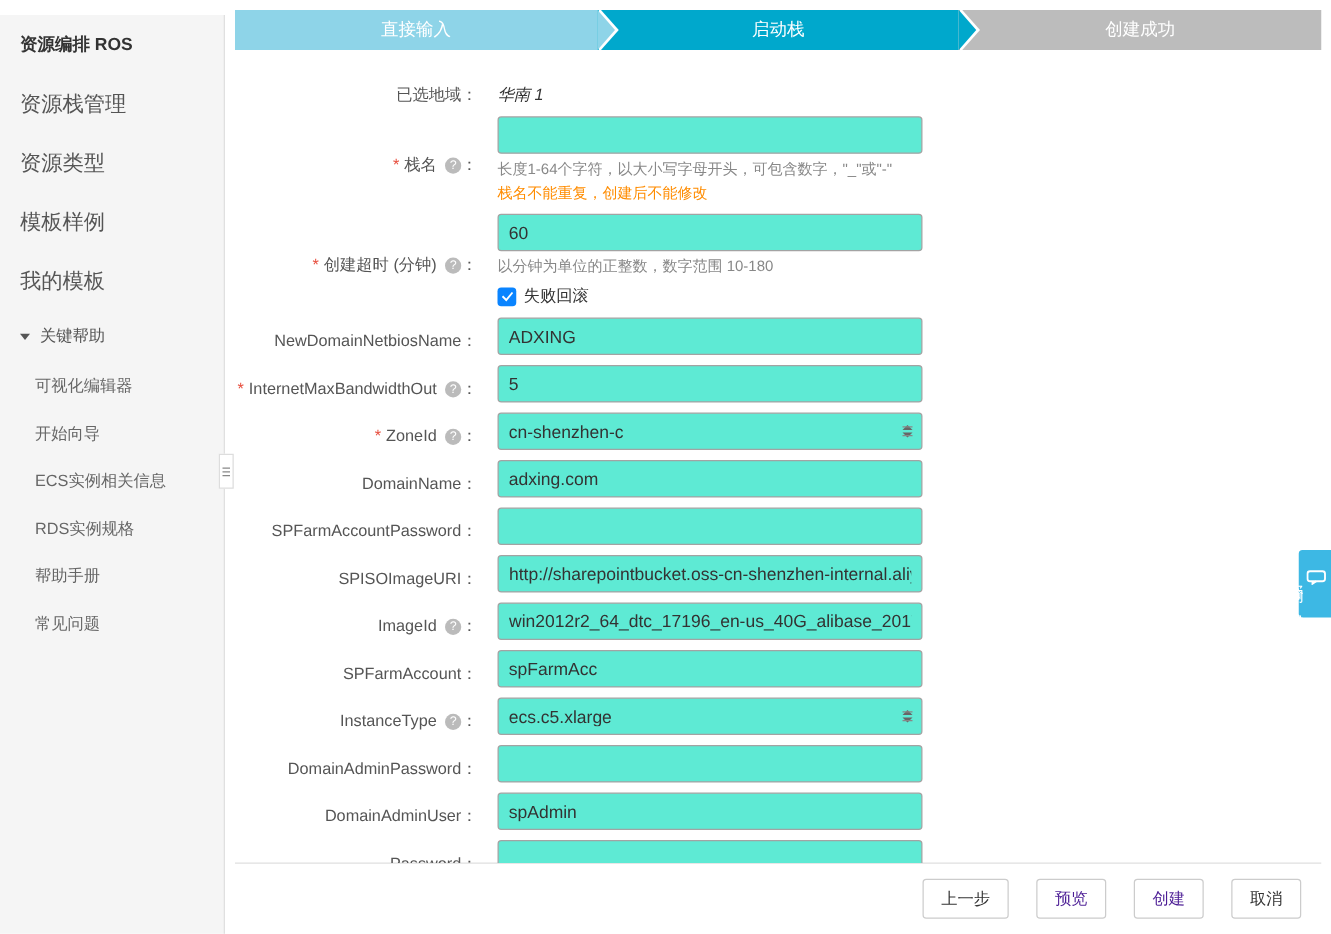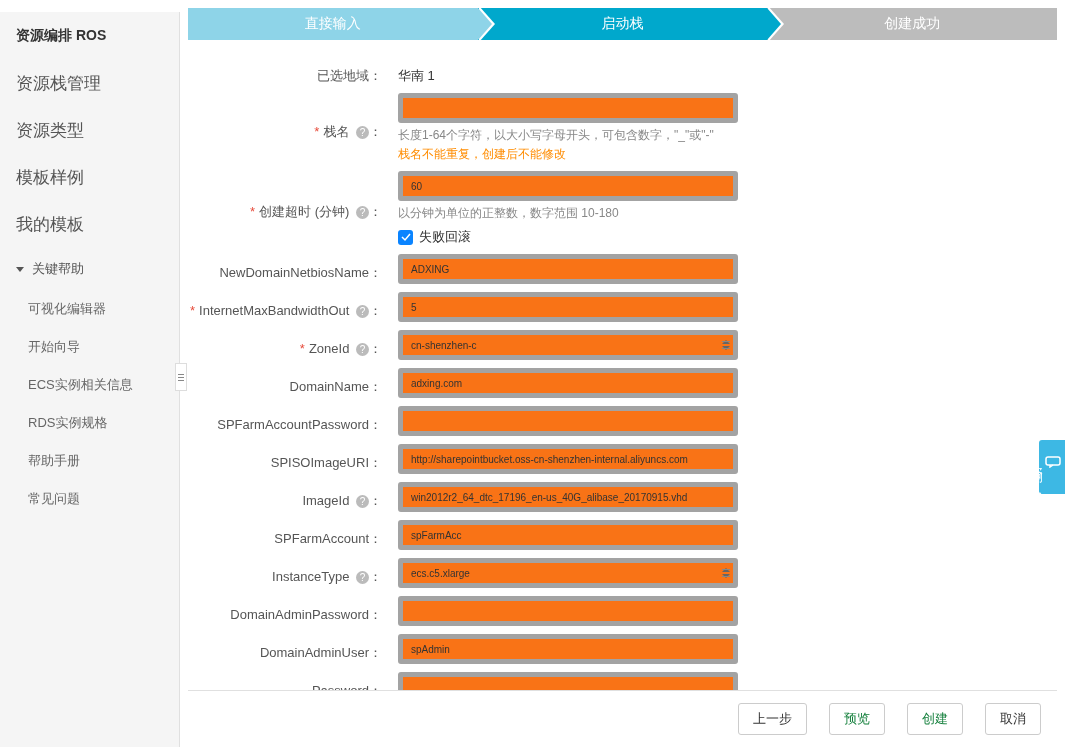--- a/index.html
+++ b/index.html
@@ -27,37 +27,37 @@
     .step-arrow-1::after { border-left: 14px solid #8ed4e8; }
     .step-arrow-2::after { border-left: 14px solid #00a8cc; }
     .step-arrow-1::before, .step-arrow-2::before { content: ''; position: absolute; right: -17px; top: -2px; width: 0; height: 0; border-top: 18px solid transparent; border-bottom: 18px solid transparent; border-left: 16px solid #fff; z-index: 1; }
     
     .form-wrap { flex: 1; overflow-y: auto; padding-right: 4px; }
     .form-row { display: flex; align-items: center; margin-bottom: 8px; }
     .form-label { width: 210px; text-align: right; padding-right: 16px; padding-top: 7px; color: #555; font-size: 13px; }
     .req { color: #e74c3c; margin-right: 4px; }
     .help-icon { display: inline-block; width: 13px; height: 13px; border-radius: 50%; background: #bbb; color: #fff; font-size: 10px; line-height: 13px; text-align: center; margin-left: 3px; vertical-align: middle; }
     .form-ctrl { width: 340px; }
-    .static-text { padding-top: 7px; color: #333; }
+    .static-text { padding-top: 7px; color: #333; font-style: italic; }
     .hint { color: #888; font-size: 12px; margin-top: 4px; }
     .warn { color: #ff8c00; font-size: 12px; margin-top: 2px; }
-    input[type="text"], select { width: 100%; height: 30px; border: 5px solid #a3a3a3; border-radius: 3px; padding: 0 8px; font-size: 10px; color: #333; outline: none; background: #f97316; }
+    input[type="text"], select { width: 100%; height: 30px; border: 1px solid #a3a3a3; border-radius: 3px; padding: 0 8px; font-size: 14px; color: #333; outline: none; background: #5eead4; }
     select { appearance: none; -webkit-appearance: none; background-image: none; padding-right: 24px; }
     .select-wrap { position: relative; }
     .select-wrap::after { content: ''; position: absolute; right: 8px; top: 9px; width: 8px; height: 12px; background: linear-gradient(#888, #888) 0 2px/8px 1px no-repeat, linear-gradient(#888, #888) 0 9px/8px 1px no-repeat; pointer-events: none; }
     .select-arrows { position: absolute; right: 8px; top: 50%; transform: translateY(-50%); pointer-events: none; display: flex; flex-direction: column; gap: 2px; }
     .select-arrows .up { width: 0; height: 0; border-left: 4px solid transparent; border-right: 4px solid transparent; border-bottom: 4px solid #666; }
     .select-arrows .dn { width: 0; height: 0; border-left: 4px solid transparent; border-right: 4px solid transparent; border-top: 4px solid #666; }
     .checkbox-row { display: flex; align-items: center; margin-top: 6px; }
     .checkbox { width: 15px; height: 15px; border-radius: 3px; background: #0a84ff; display: inline-flex; align-items: center; justify-content: center; margin-right: 6px; }
     .checkbox svg { width: 10px; height: 10px; }
     
     .footer { border-top: 1px solid #e0e0e0; padding: 12px 16px; display: flex; justify-content: flex-end; gap: 22px; background: #fff; }
     .btn { border: 1px solid #ccc; background: #fff; padding: 6px 14px; font-size: 13px; border-radius: 3px; cursor: pointer; color: #333; }
-    .btn.disabled { color: #15803d; cursor: not-allowed; }
+    .btn.disabled { color: #4c1d95; cursor: not-allowed; }
     
     .side-tab { position: absolute; right: 0; top: 440px; width: 26px; background: #3db8e4; color: #fff; font-size: 13px; text-align: center; padding: 16px 4px 8px; border-top-left-radius: 3px; border-bottom-left-radius: 3px; writing-mode: vertical-rl; text-orientation: upright; letter-spacing: 3px; cursor: pointer; }
     .side-tab-icon { display: block; margin: 0 auto 6px; }
   </style>
 </head>
 <body>
 
 <div class="sidebar">
   <div class="sidebar-title">资源编排 ROS</div>
   <div class="sidebar-item">资源栈管理</div>

